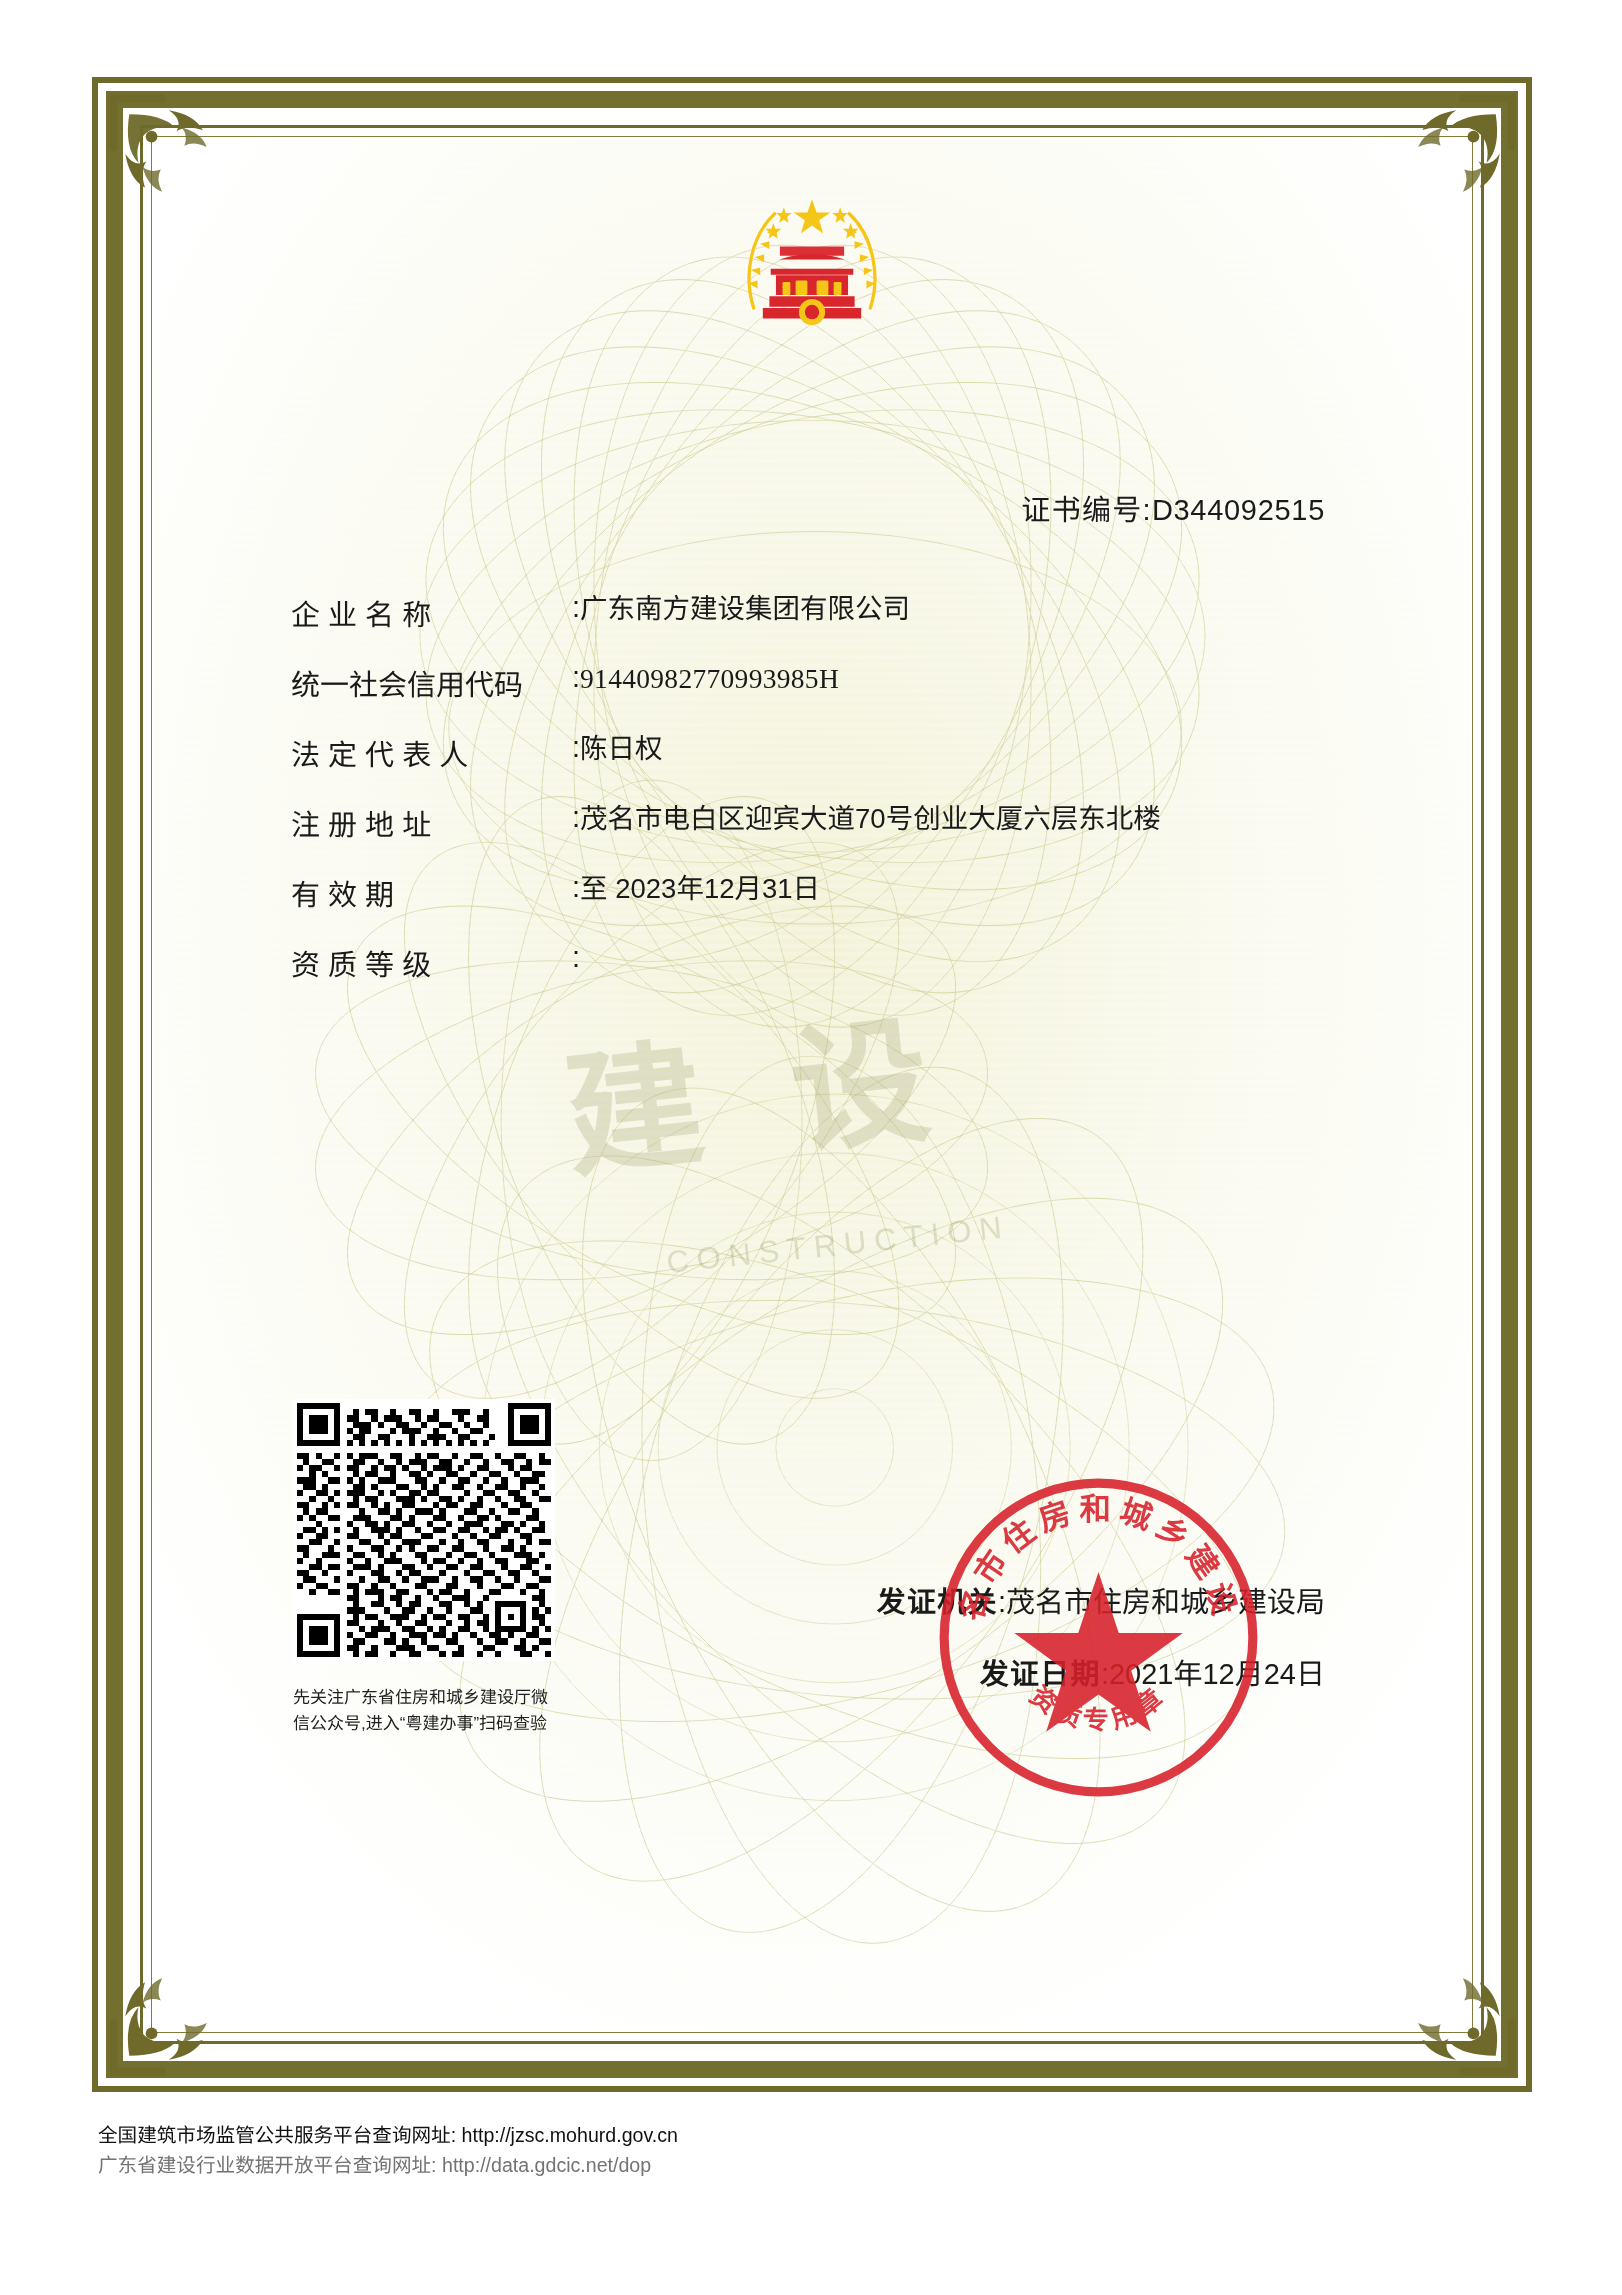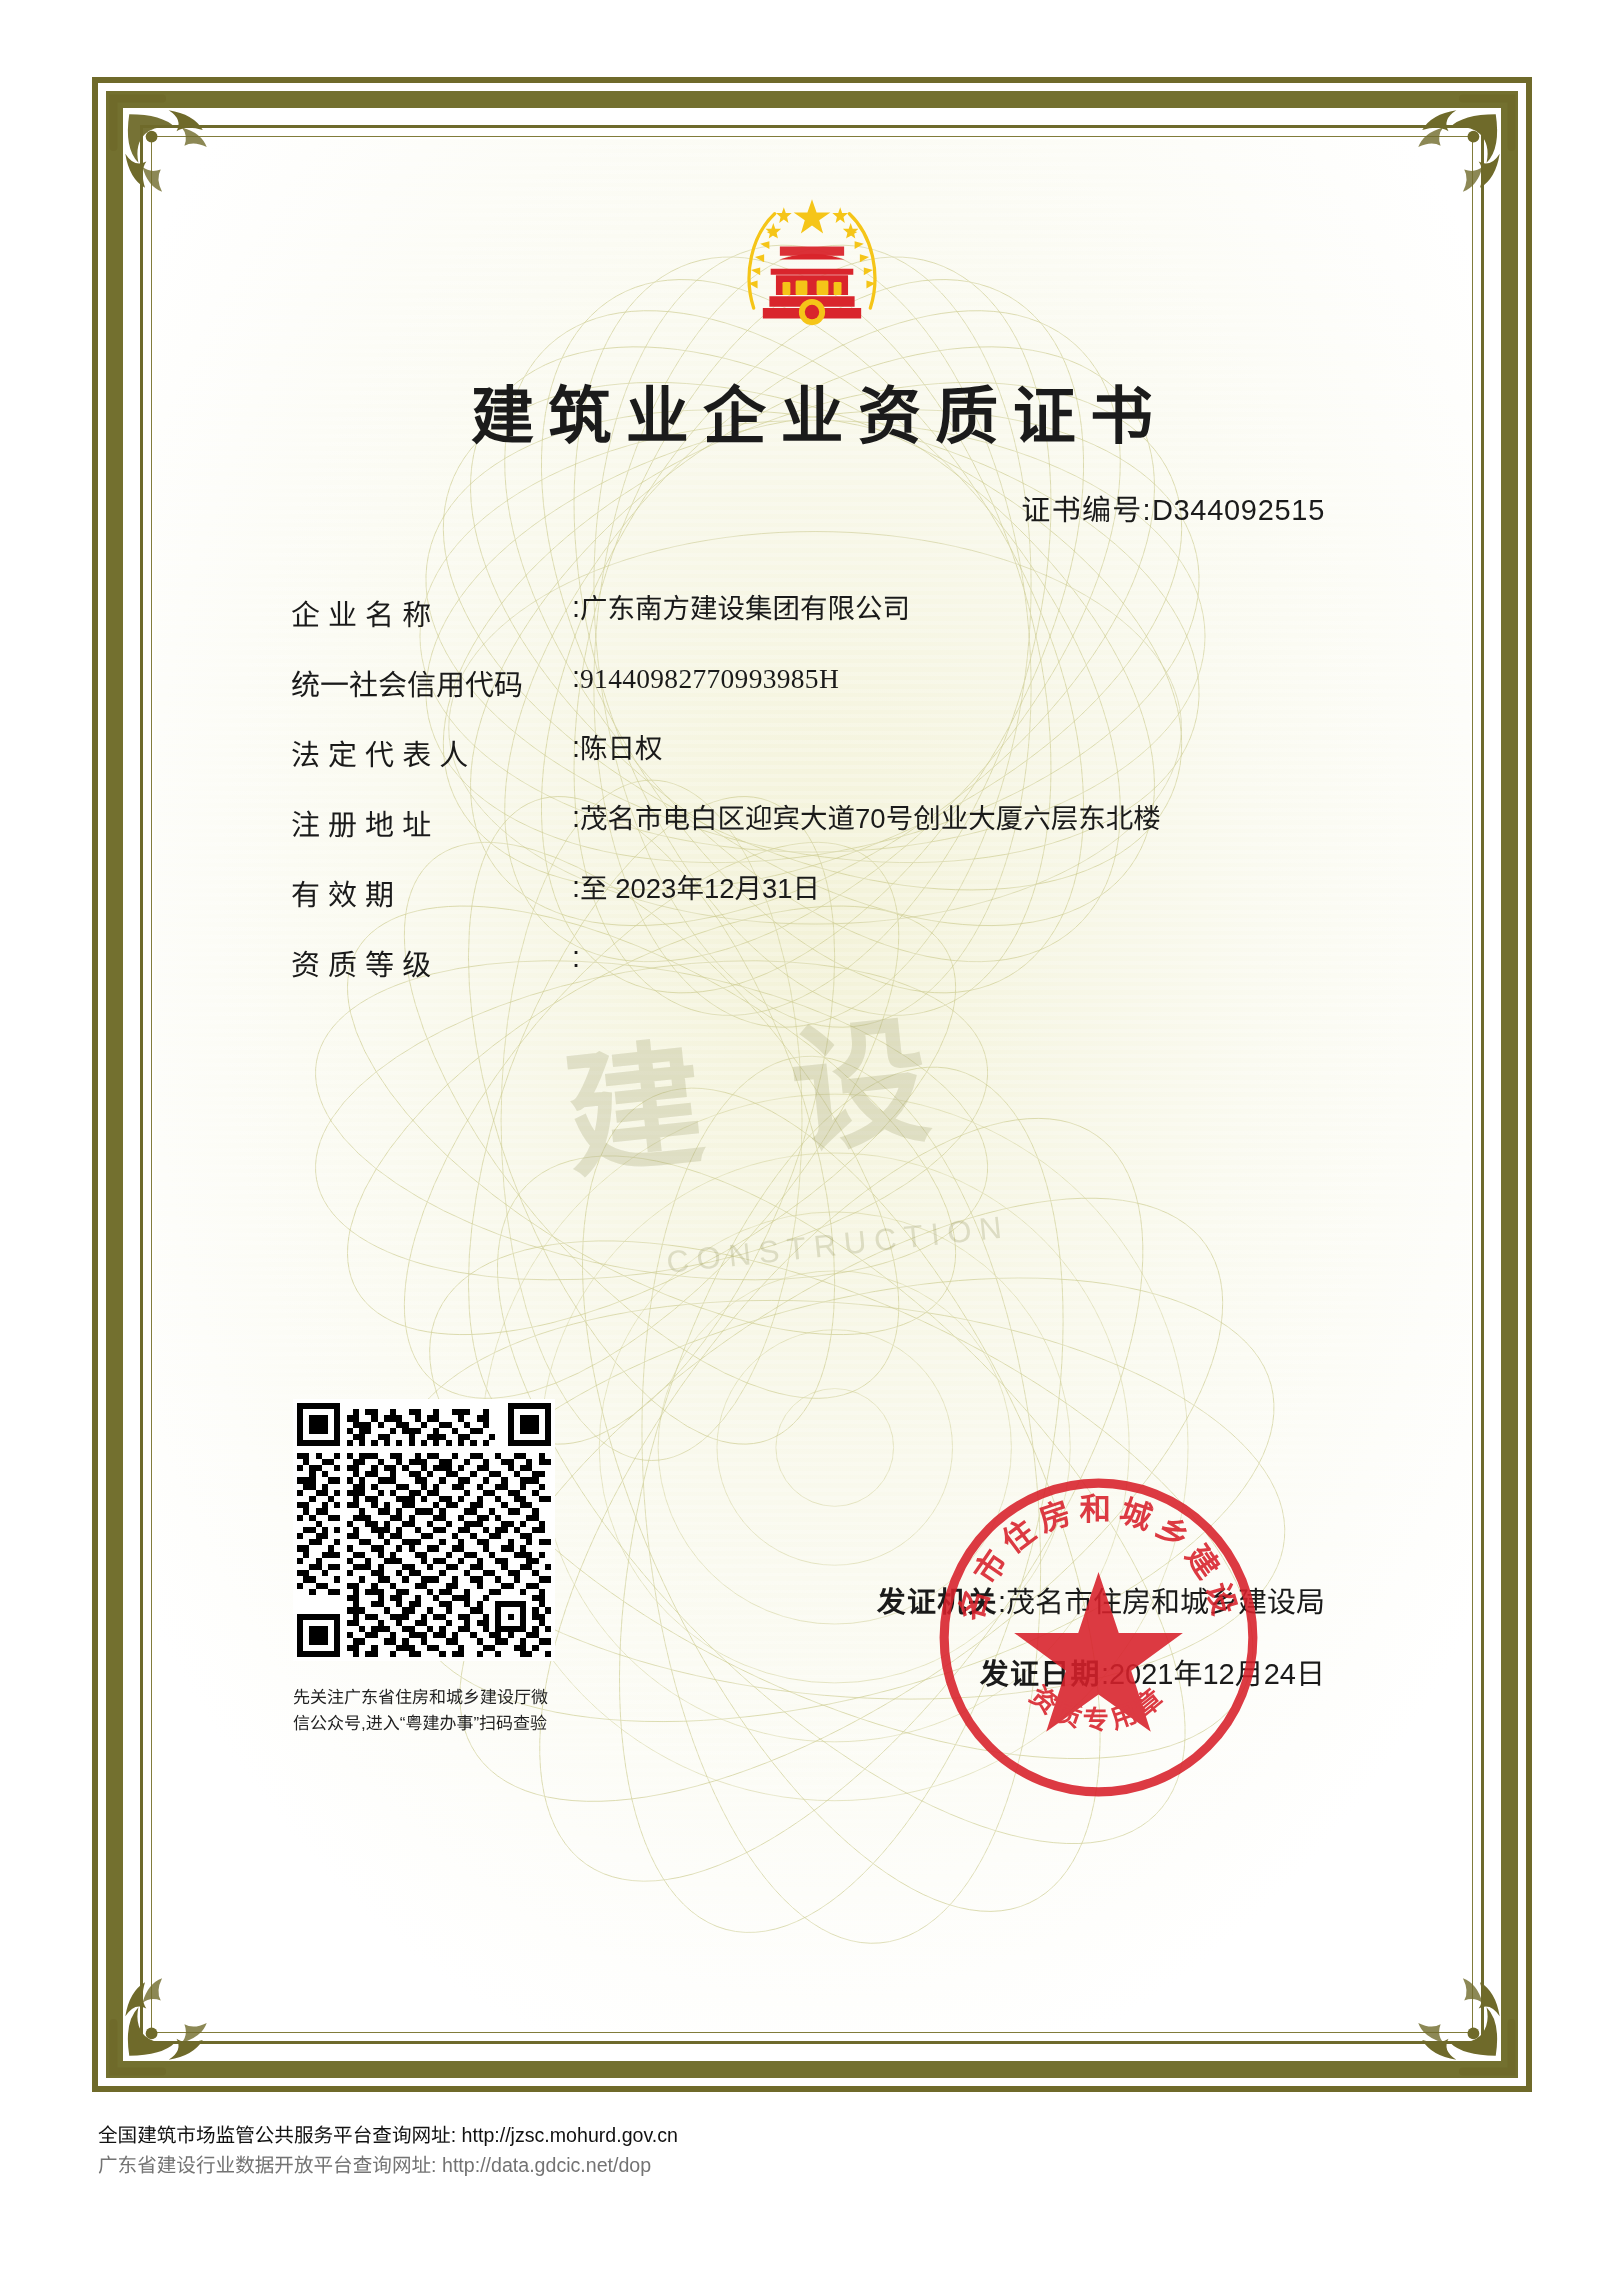--- a/index.html
+++ b/index.html
@@ -445,21 +445,20 @@
           <polygon points="178,46 181,55 190,55 183,61 185,70 178,65 171,70 173,61 166,55 175,55"></polygon>
           <polygon points="194,70 197,79 206,79 199,85 201,94 194,89 187,94 189,85 182,79 191,79"></polygon>
         </g>
 
         <g fill="#d9252c" opacity="0.95">
           <path d="M86 106 h98 v14 H86z"></path>
         </g>
       </svg>
     </div>
 
-    <div class="cert-title">建筑业企业资质证书</div>
 
     <div class="cert-no">
       <span class="label">证书编号:</span><span class="val">D344092515</span>
     </div>
 
     <div class="fields">
 
       <div class="row">
         <div class="label spread">企 业 名 称</div>
         <div class="colon">:</div>

